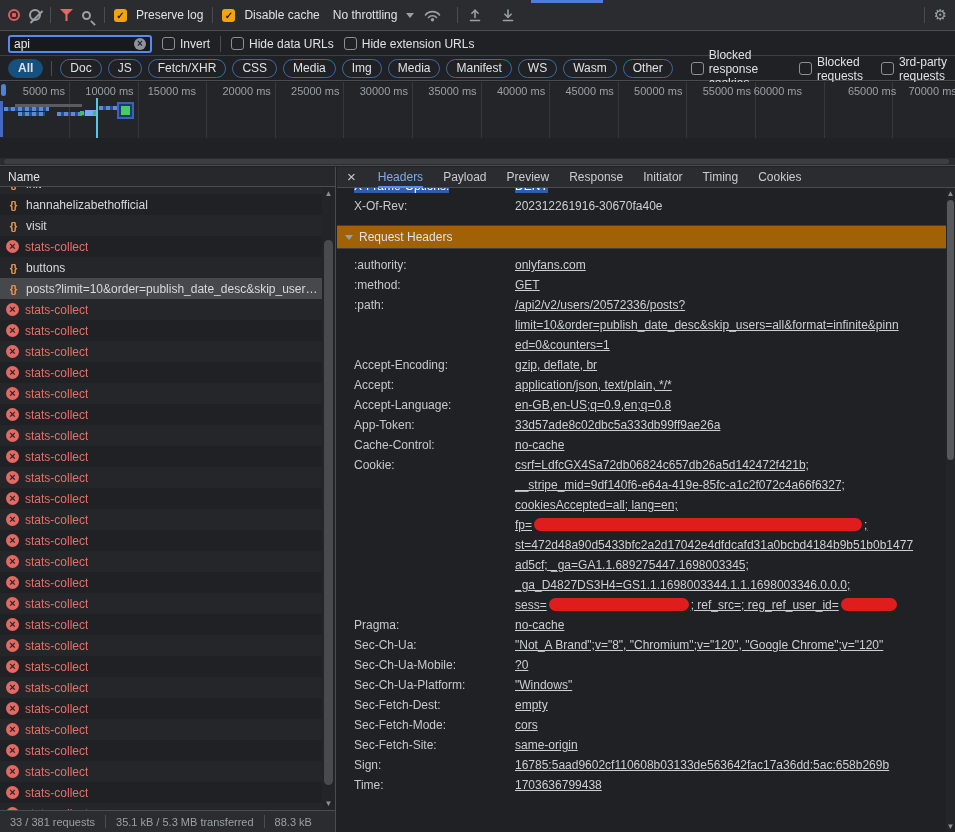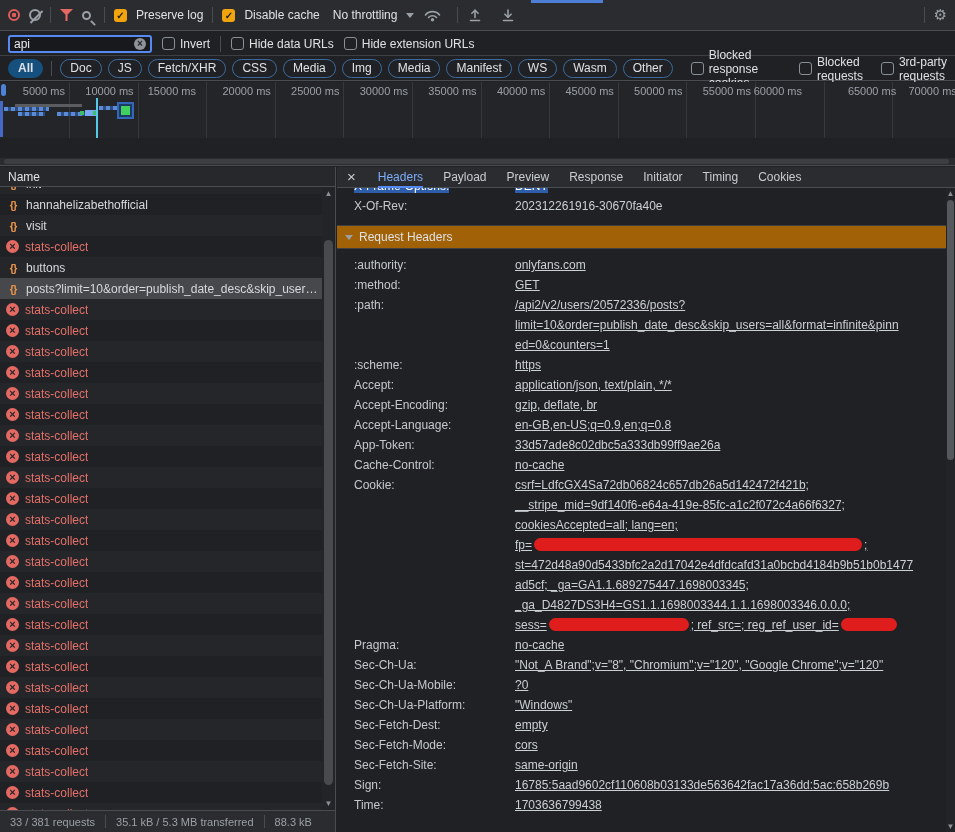--- a/index.html
+++ b/index.html
@@ -430,35 +430,29 @@
           </div>
           <div class="hrow">
             <span class="hkey">:path:</span>
             <span class="hval">
               <div class="hline">/api2/v2/users/20572336/posts?</div>
               <div class="hline">limit=10&amp;order=publish_date_desc&amp;skip_users=all&amp;format=infinite&amp;pinn</div>
               <div class="hline">ed=0&amp;counters=1</div>
             </span>
           </div>
           <div class="hrow">
-            <span class="hkey">:scheme:</span>
-            <span class="hval">
-              <div class="hline">https</div>
+            <span class="hkey">Accept-Encoding:</span>
+            <span class="hval">
+              <div class="hline">gzip, deflate, br</div>
             </span>
           </div>
           <div class="hrow">
             <span class="hkey">Accept:</span>
             <span class="hval">
               <div class="hline">application/json, text/plain, */*</div>
-            </span>
-          </div>
-          <div class="hrow">
-            <span class="hkey">Accept-Encoding:</span>
-            <span class="hval">
-              <div class="hline">gzip, deflate, br</div>
             </span>
           </div>
           <div class="hrow">
             <span class="hkey">Accept-Language:</span>
             <span class="hval">
               <div class="hline">en-GB,en-US;q=0.9,en;q=0.8</div>
             </span>
           </div>
           <div class="hrow">
             <span class="hkey">App-Token:</span>

